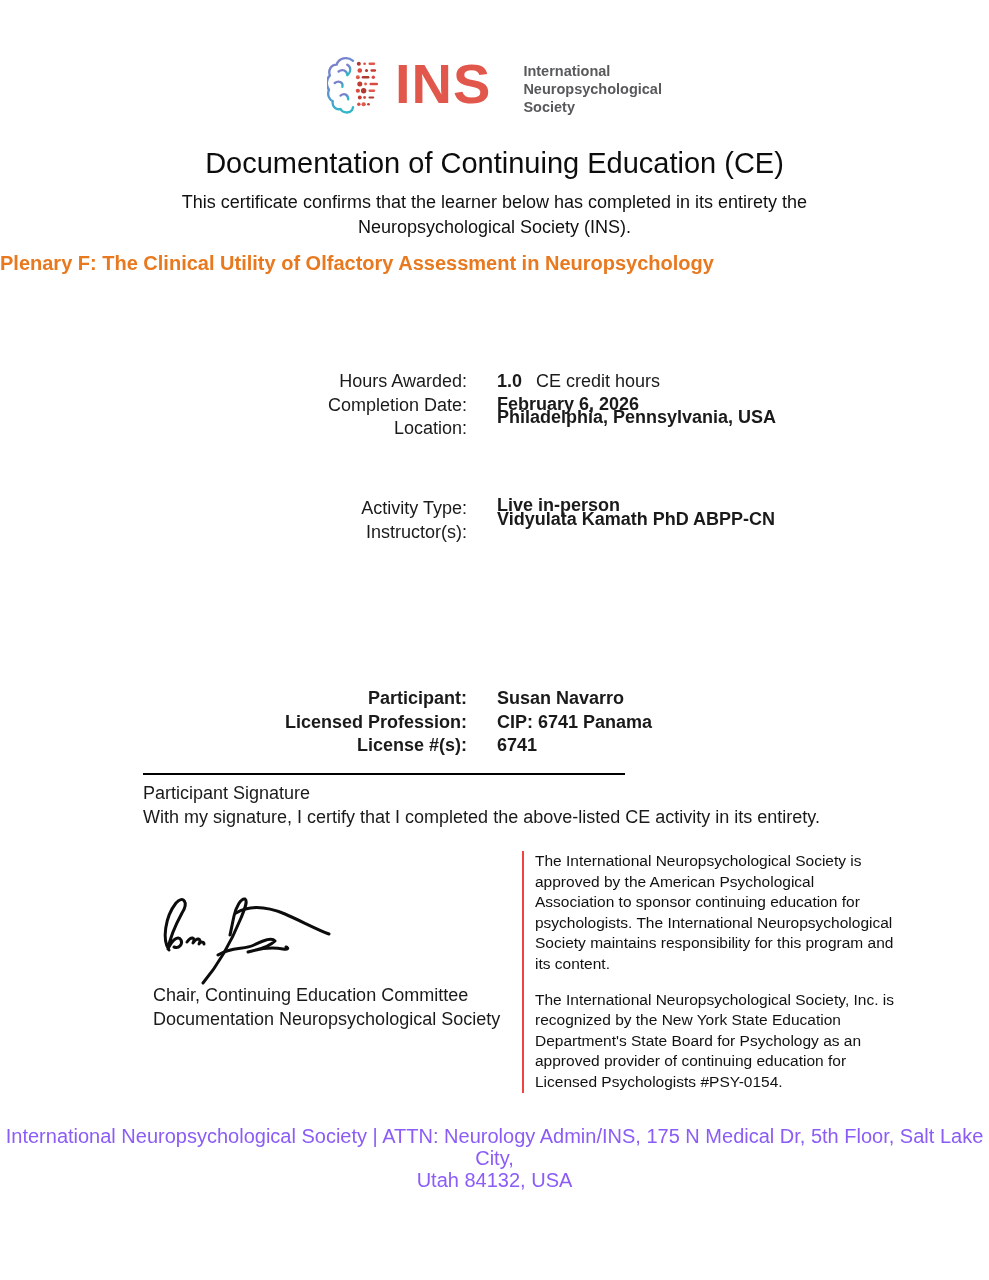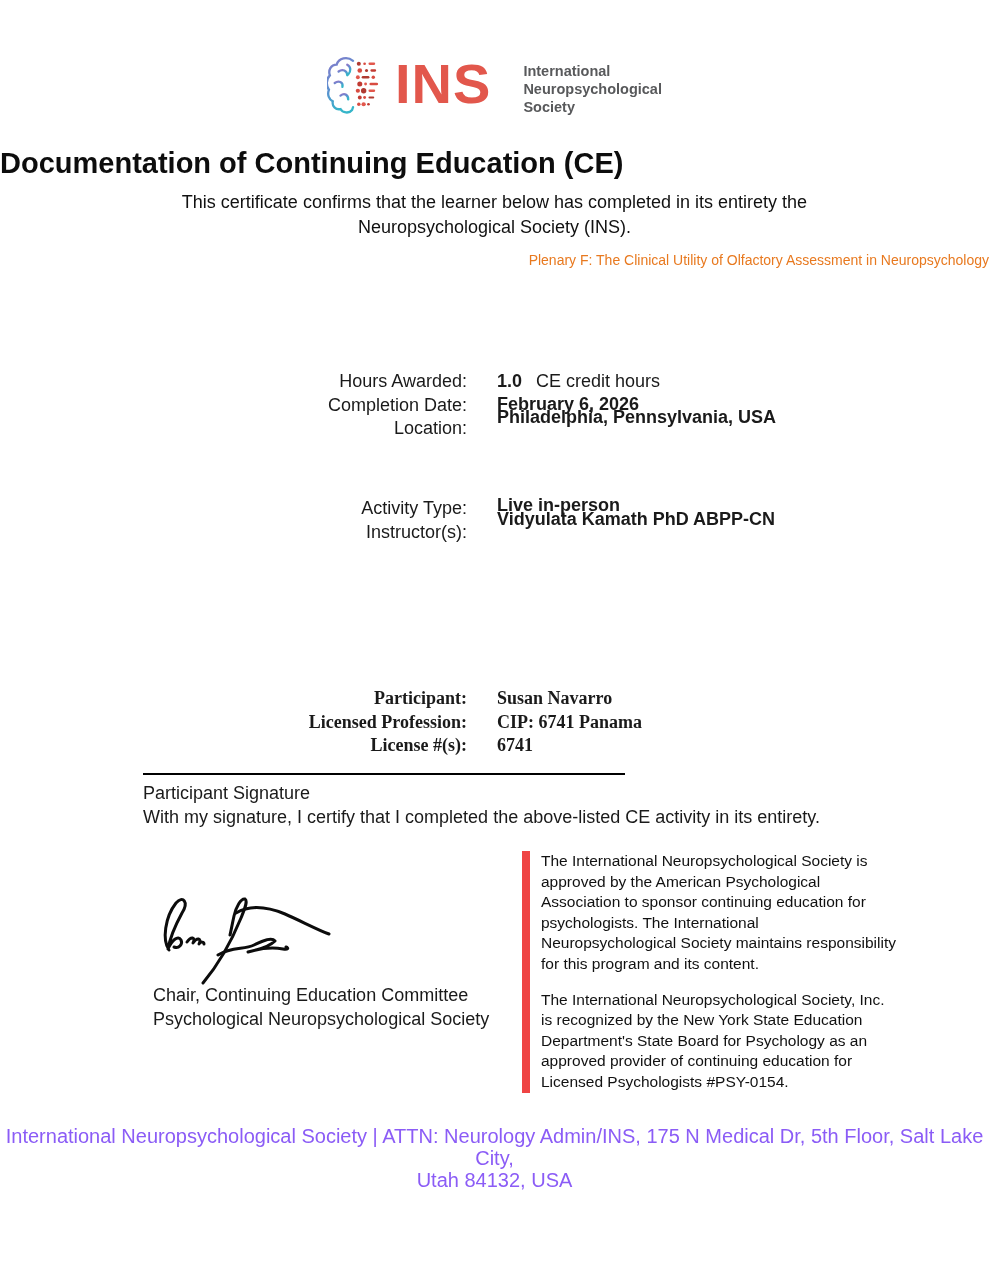--- a/index.html
+++ b/index.html
@@ -9,47 +9,47 @@
     font-family:"Liberation Sans", sans-serif; color:#1a1a1a;
   }
   .abs { position:absolute; }
 
   
   .logo { top:54px; left:0; right:0; display:flex; justify-content:center; align-items:flex-start; gap:10px; }
   .logo-acronym { font-size:56px; font-weight:bold; color:var(--logo-red); line-height:60px; letter-spacing:1px; margin-left:4px; }
   .logo-org { padding-top:8px; font-size:14.5px; font-weight:bold; color:var(--logo-gray); line-height:18px; margin-left:22px; }
 
   
-  .title { top:147px; left:0; width:100%; font-size:29px; font-weight:bold; color:#0d0d0d; }
+  .title { top:147px; left:0; width:100%; text-align:center; font-size:29px; font-weight:normal; color:#0d0d0d; }
   .intro { top:190px; left:0; width:100%; text-align:center; font-size:18px; line-height:24.5px; color:#111; }
-  .activity-title { top:252px; left:0; width:100%; text-align:right; font-size:14px; font-weight:normal; color:var(--accent-orange); }
+  .activity-title { top:252px; left:0; width:100%; text-align:left; font-size:20px; font-weight:bold; color:var(--accent-orange); }
 
   
   .block { position:absolute; left:143px; display:grid; grid-template-columns:324px 340px; column-gap:30px; font-size:18px; }
   .block .labels { text-align:right; line-height:23.5px; }
   .block .values { text-align:left; }
   .vline { line-height:17.5px; font-weight:bold; }
   .b1-v1 { padding-top:3px; }
   .b1-v2 { margin-top:5px; }
   .b1-v3 { margin-top:-4px; }
   .b2-v2 { margin-top:-4px; }
   .suffix { font-weight:normal; margin-left:14px; }
-  .block-participant .labels, .block-participant .values { line-height:23.5px; font-weight:bold;font-family:Liberation Serif, serif; }
+  .block-participant .labels, .block-participant .values { line-height:23.5px; font-weight:bold; }
 
   
   .sig-rule { left:143px; top:773px; width:482px; height:2px; background:#000; }
   .sig-label { left:143px; top:783px; font-size:18px; }
   .certify { left:143px; top:807px; font-size:18px; }
   .signature { left:148px; top:880px; }
   .signer { left:153px; top:983px; font-size:18px; line-height:24px; }
   .signer-name { font-weight:bold; }
 
   
   .accreditation { left:522px; top:851px; width:374px; box-sizing:border-box;
-    border-left:8px solid #ef4444; padding-left:11px; font-size:15.5px; line-height:20.6px; color:#111; }
+    border-left:2px solid #ef4444; padding-left:11px; font-size:15.5px; line-height:20.6px; color:#111; }
   .accreditation p { margin:0; }
   .accreditation p + p { margin-top:15px; }
 
   
   .footer { top:1125px; left:0; width:100%; text-align:center; font-size:20px; line-height:22px; color:#8b5cf6; }
 </style>
 </head>
 <body>
 
 <div class="page">
@@ -155,21 +155,21 @@
       <path d="M21,70 C14,60 17,37 28,23 C35,15 41,22 34,33 C28,44 22,58 20,69 C24,60 30,55 33,60 C35,64 31,69 26,67"></path>
       <path d="M39,62 C43,56 48,57 45,63 C49,57 54,58 51,64 C53,61 56,62 56,64"></path>
       <path d="M55,103 C70,85 84,60 93,38 C97,28 100,21 97,19 C93,18 88,27 86,36 C84,45 83,51 82,55"></path>
       <path d="M88,33 C103,24 120,27 137,34 C153,41 170,50 181,54"></path>
       <path d="M70,75 C84,66 96,70 106,65 C116,60 124,57 127,61 C121,67 109,70 100,72 C110,69 124,67 135,69 C140,70 141,68 138,67"></path>
     </g>
   </svg>
 
   <div class="abs signer">
     <div>Chair, Continuing Education Committee</div>
-    <div>Psychological Neuropsychological Society</div>
+    <div>Documentation Neuropsychological Society</div>
   </div>
 
   <div class="abs accreditation">
     <p>The International Neuropsychological Society is approved by the American Psychological Association to sponsor continuing education for psychologists. The International Neuropsychological Society maintains responsibility for this program and its content.</p>
     <p>The International Neuropsychological Society, Inc. is recognized by the New York State Education Department's State Board for Psychology as an approved provider of continuing education for Licensed Psychologists #PSY-0154.</p>
   </div>
 
   <div class="abs footer">
     <div>International Neuropsychological Society | ATTN: Neurology Admin/INS, 175 N Medical Dr, 5th Floor, Salt Lake City,</div>
     <div>Utah 84132, USA</div>

